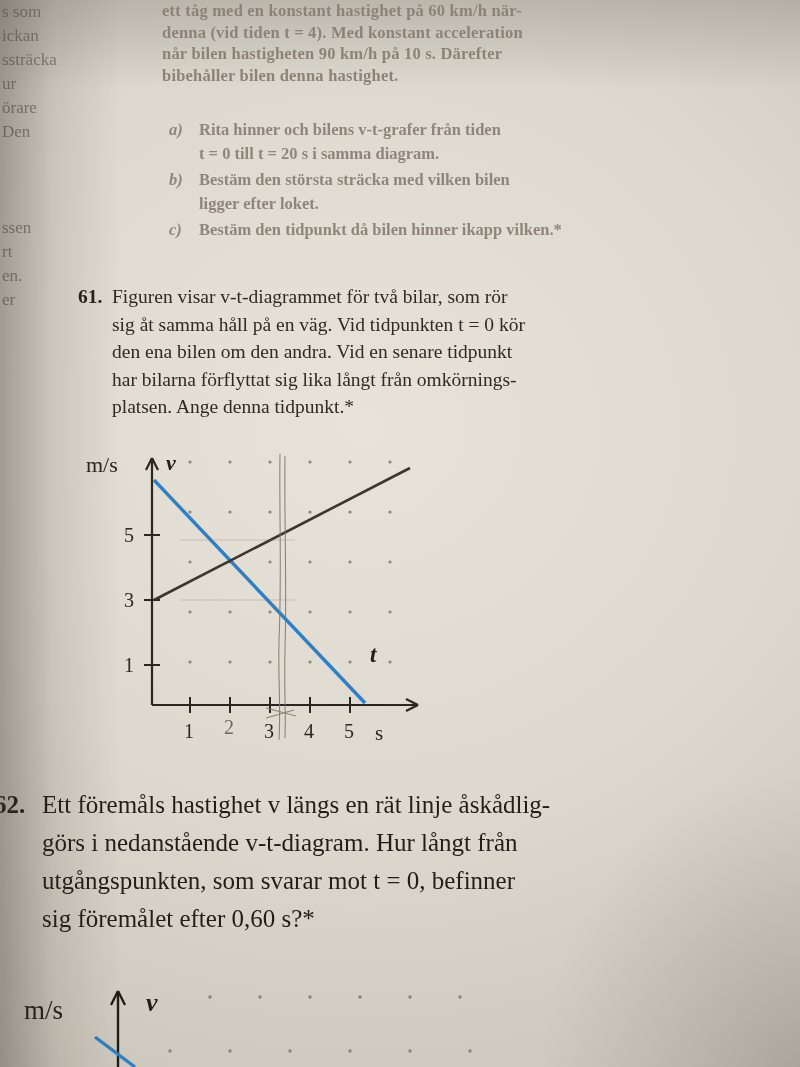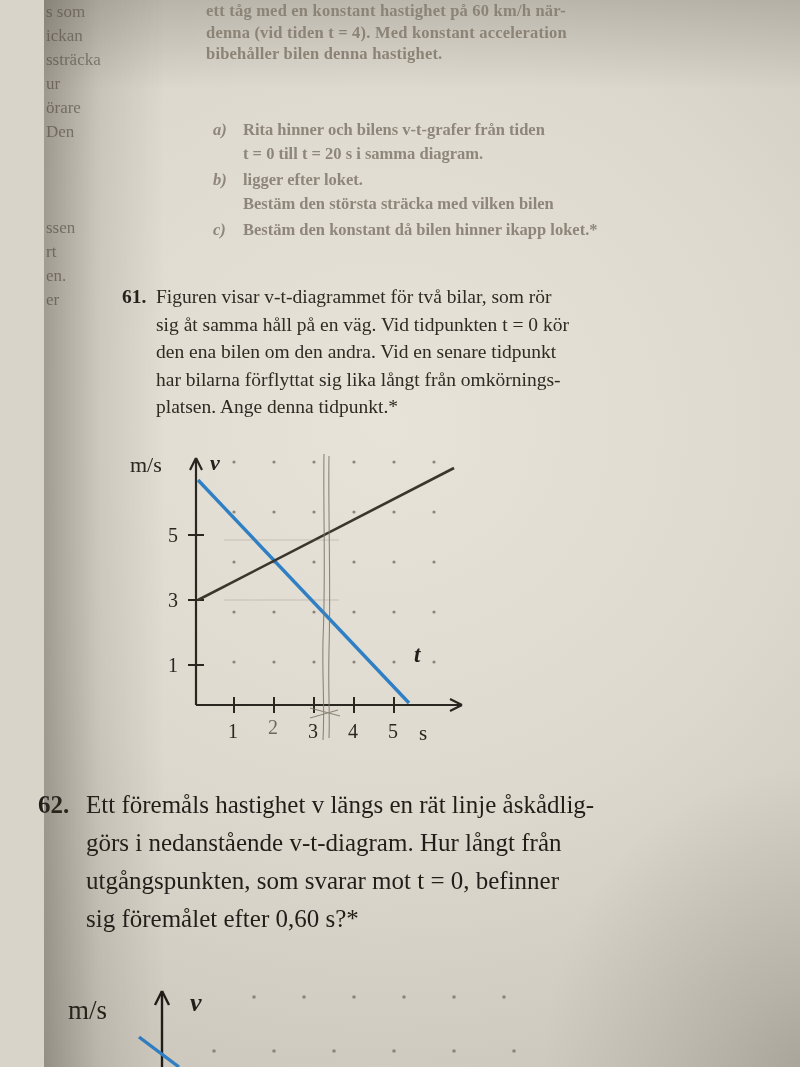--- a/index.html
+++ b/index.html
@@ -13,21 +13,20 @@
     font-family: "Liberation Serif", serif;
     overflow: hidden;
     position: relative;
   }
   
   .page {
     position: absolute;
     inset: 0;
     background:
       radial-gradient(ellipse 120% 80% at 45% 40%, #e7e3d9 0%, #ded9cf 45%, #cdc8bd 80%, #bdb8ad 100%);
-    margin-left: 44px;
   }
   .shadow-left {
     position: absolute;
     left: 0; top: 0; bottom: 0; width: 120px;
     background: linear-gradient(to right, rgba(60,55,45,0.38), rgba(60,55,45,0.12) 45%, rgba(60,55,45,0) 100%);
     pointer-events: none;
   }
   .shadow-top {
     position: absolute;
     left: 0; right: 0; top: 0; height: 90px;
@@ -157,37 +156,38 @@
     <div>&nbsp;</div>
     <div>ssen</div>
     <div>rt</div>
     <div>en.</div>
     <div>er</div>
   </div>
 
   <div class="faded-block">
     <div class="line">ett tåg med en konstant hastighet på 60 km/h när-</div>
     <div class="line">denna (vid tiden t = 4). Med konstant acceleration</div>
+    <div class="line">når bilen hastigheten 90 km/h på 10 s. Därefter</div>
     <div class="line">bibehåller bilen denna hastighet.</div>
   </div>
 
   <div class="sub-list">
     <div class="sub-item">
       <span class="lbl ital">a)</span>
       <div>Rita hinner och bilens v-t-grafer från tiden</div>
       <div>t = 0 till t = 20 s i samma diagram.</div>
     </div>
     <div class="sub-item">
       <span class="lbl ital">b)</span>
+      <div>Bestäm den största sträcka med vilken bilen</div>
       <div>ligger efter loket.</div>
-      <div>Bestäm den största sträcka med vilken bilen</div>
     </div>
     <div class="sub-item">
       <span class="lbl ital">c)</span>
-      <div>Bestäm den konstant då bilen hinner ikapp loket.*</div>
+      <div>Bestäm den tidpunkt då bilen hinner ikapp vilken.*</div>
     </div>
   </div>
 
   <div class="ex61">
     <span class="num">61.</span>
     <div class="body">
       <div class="ln">Figuren visar v-t-diagrammet för två bilar, som rör</div>
       <div class="ln">sig åt samma håll på en väg. Vid tidpunkten t = 0 kör</div>
       <div class="ln">den ena bilen om den andra. Vid en senare tidpunkt</div>
       <div class="ln">har bilarna förflyttat sig lika långt från omkörnings-</div>

